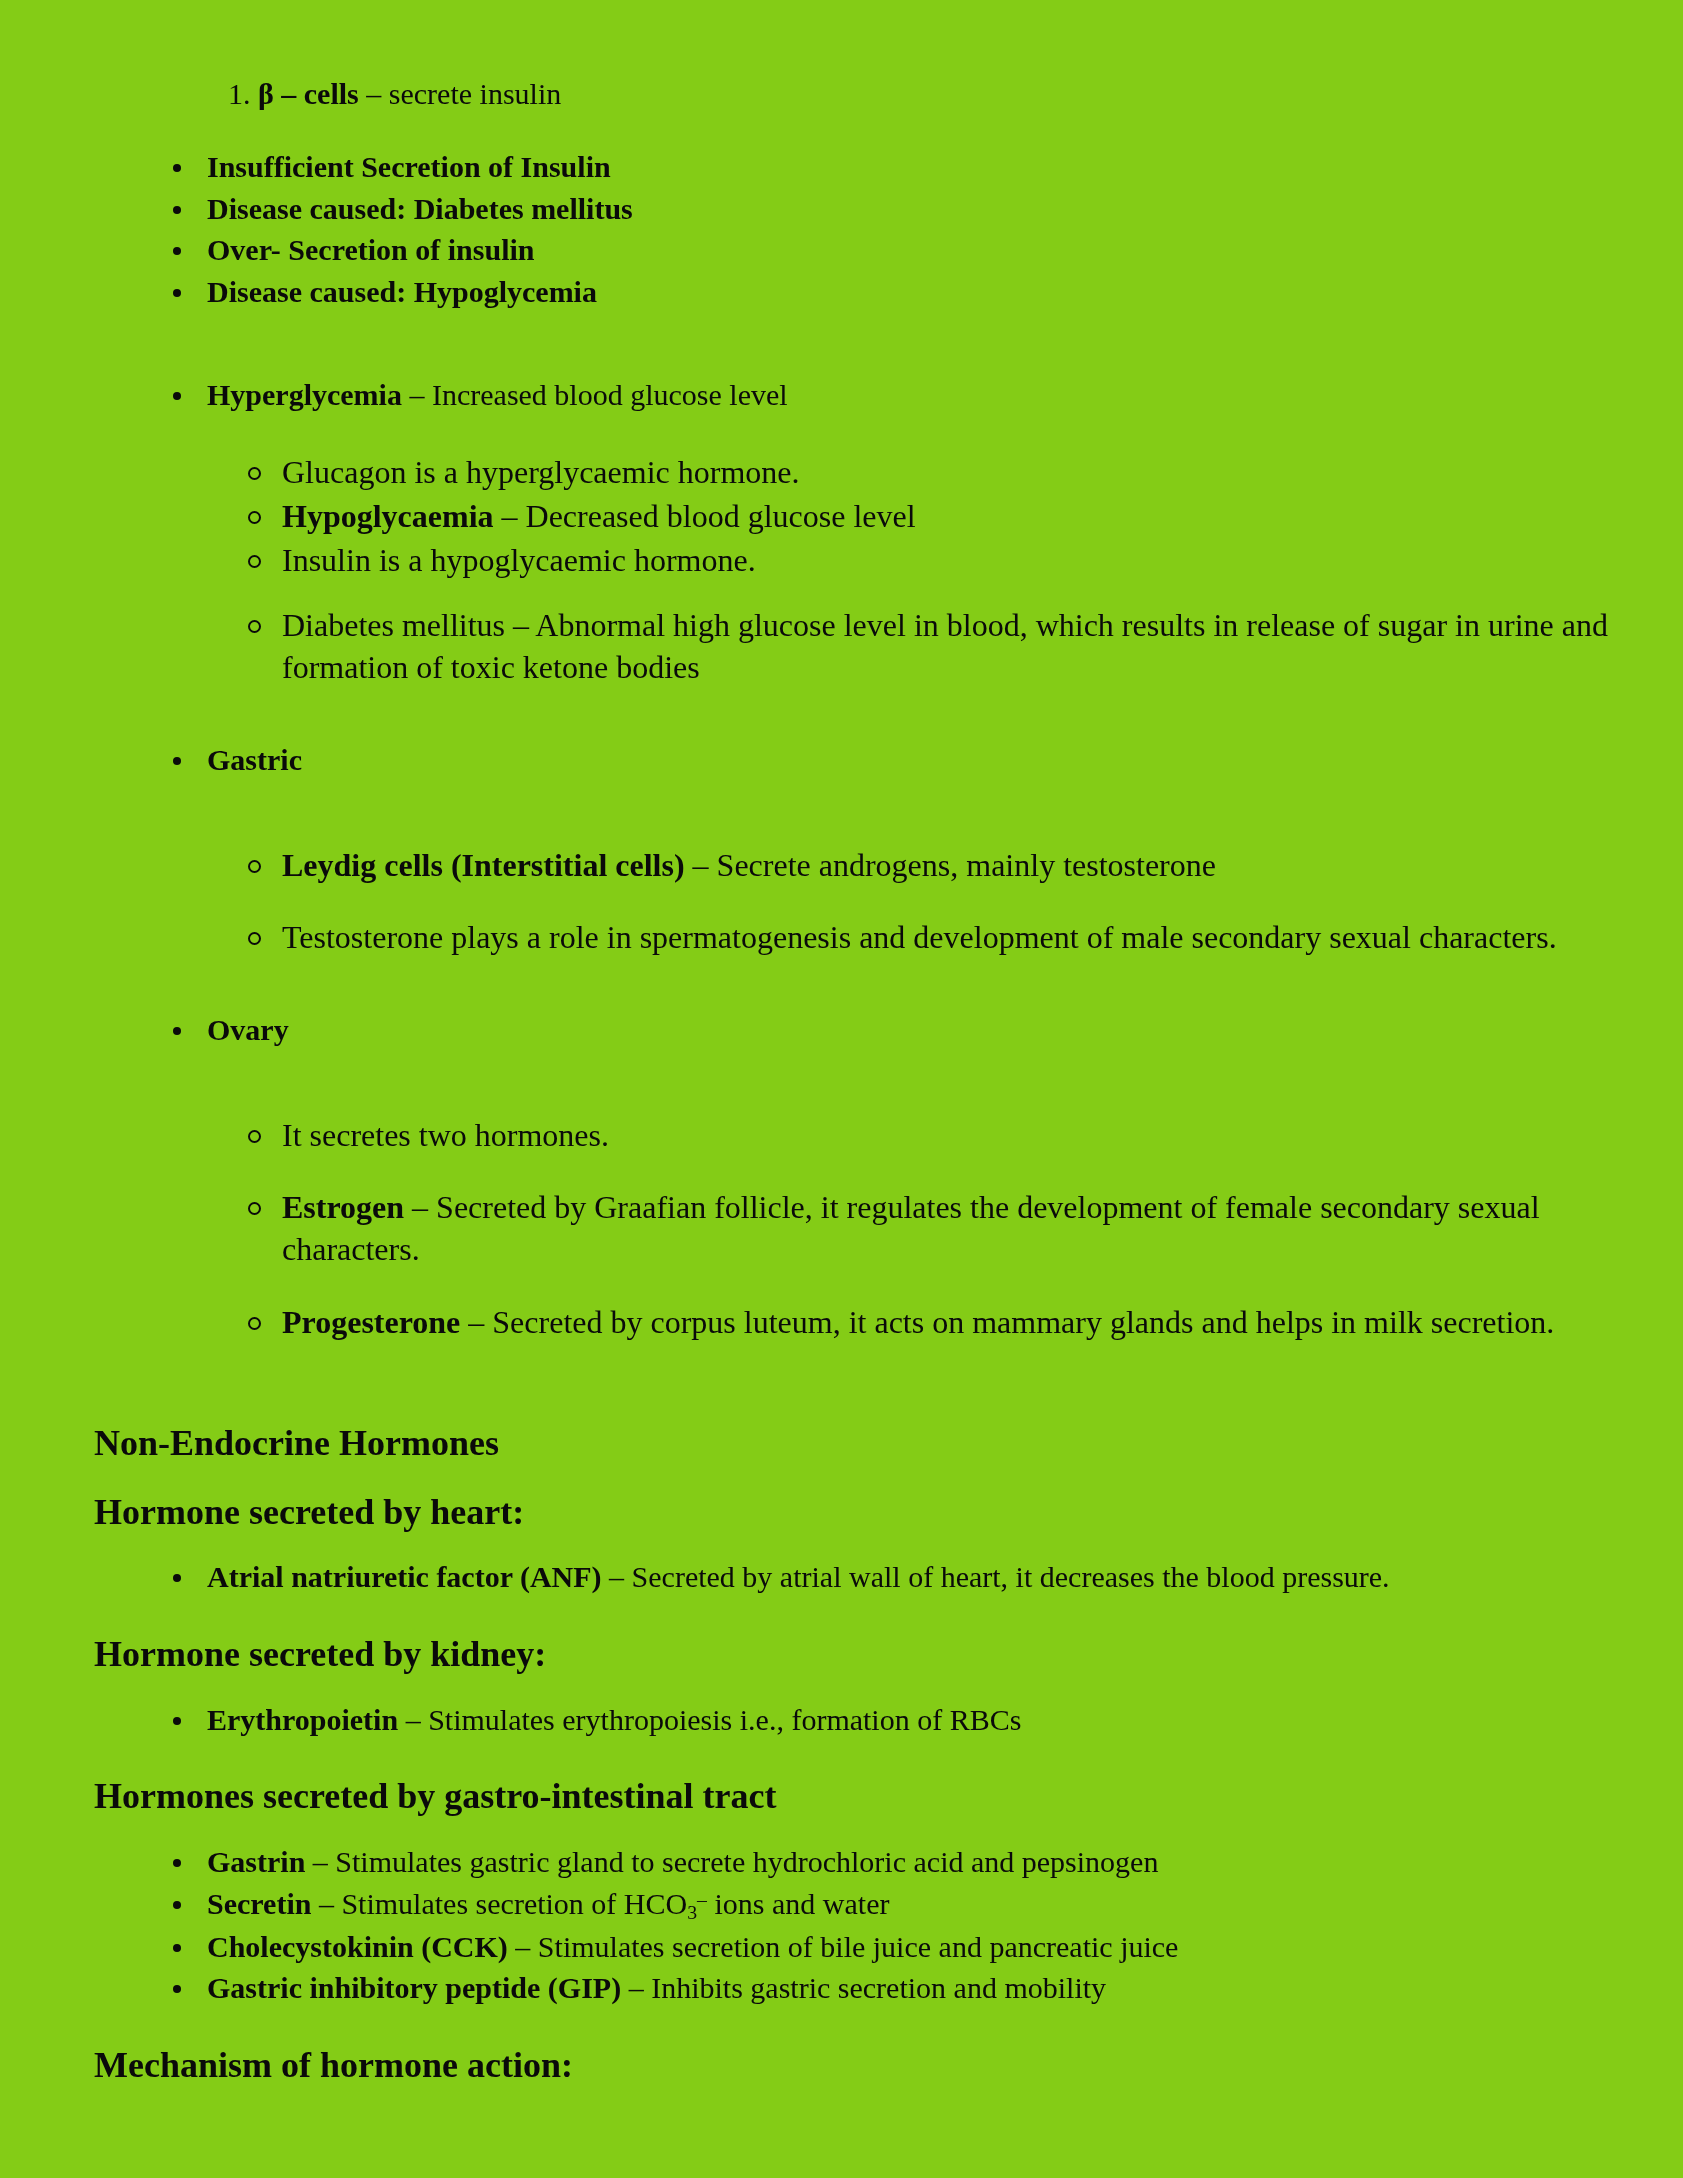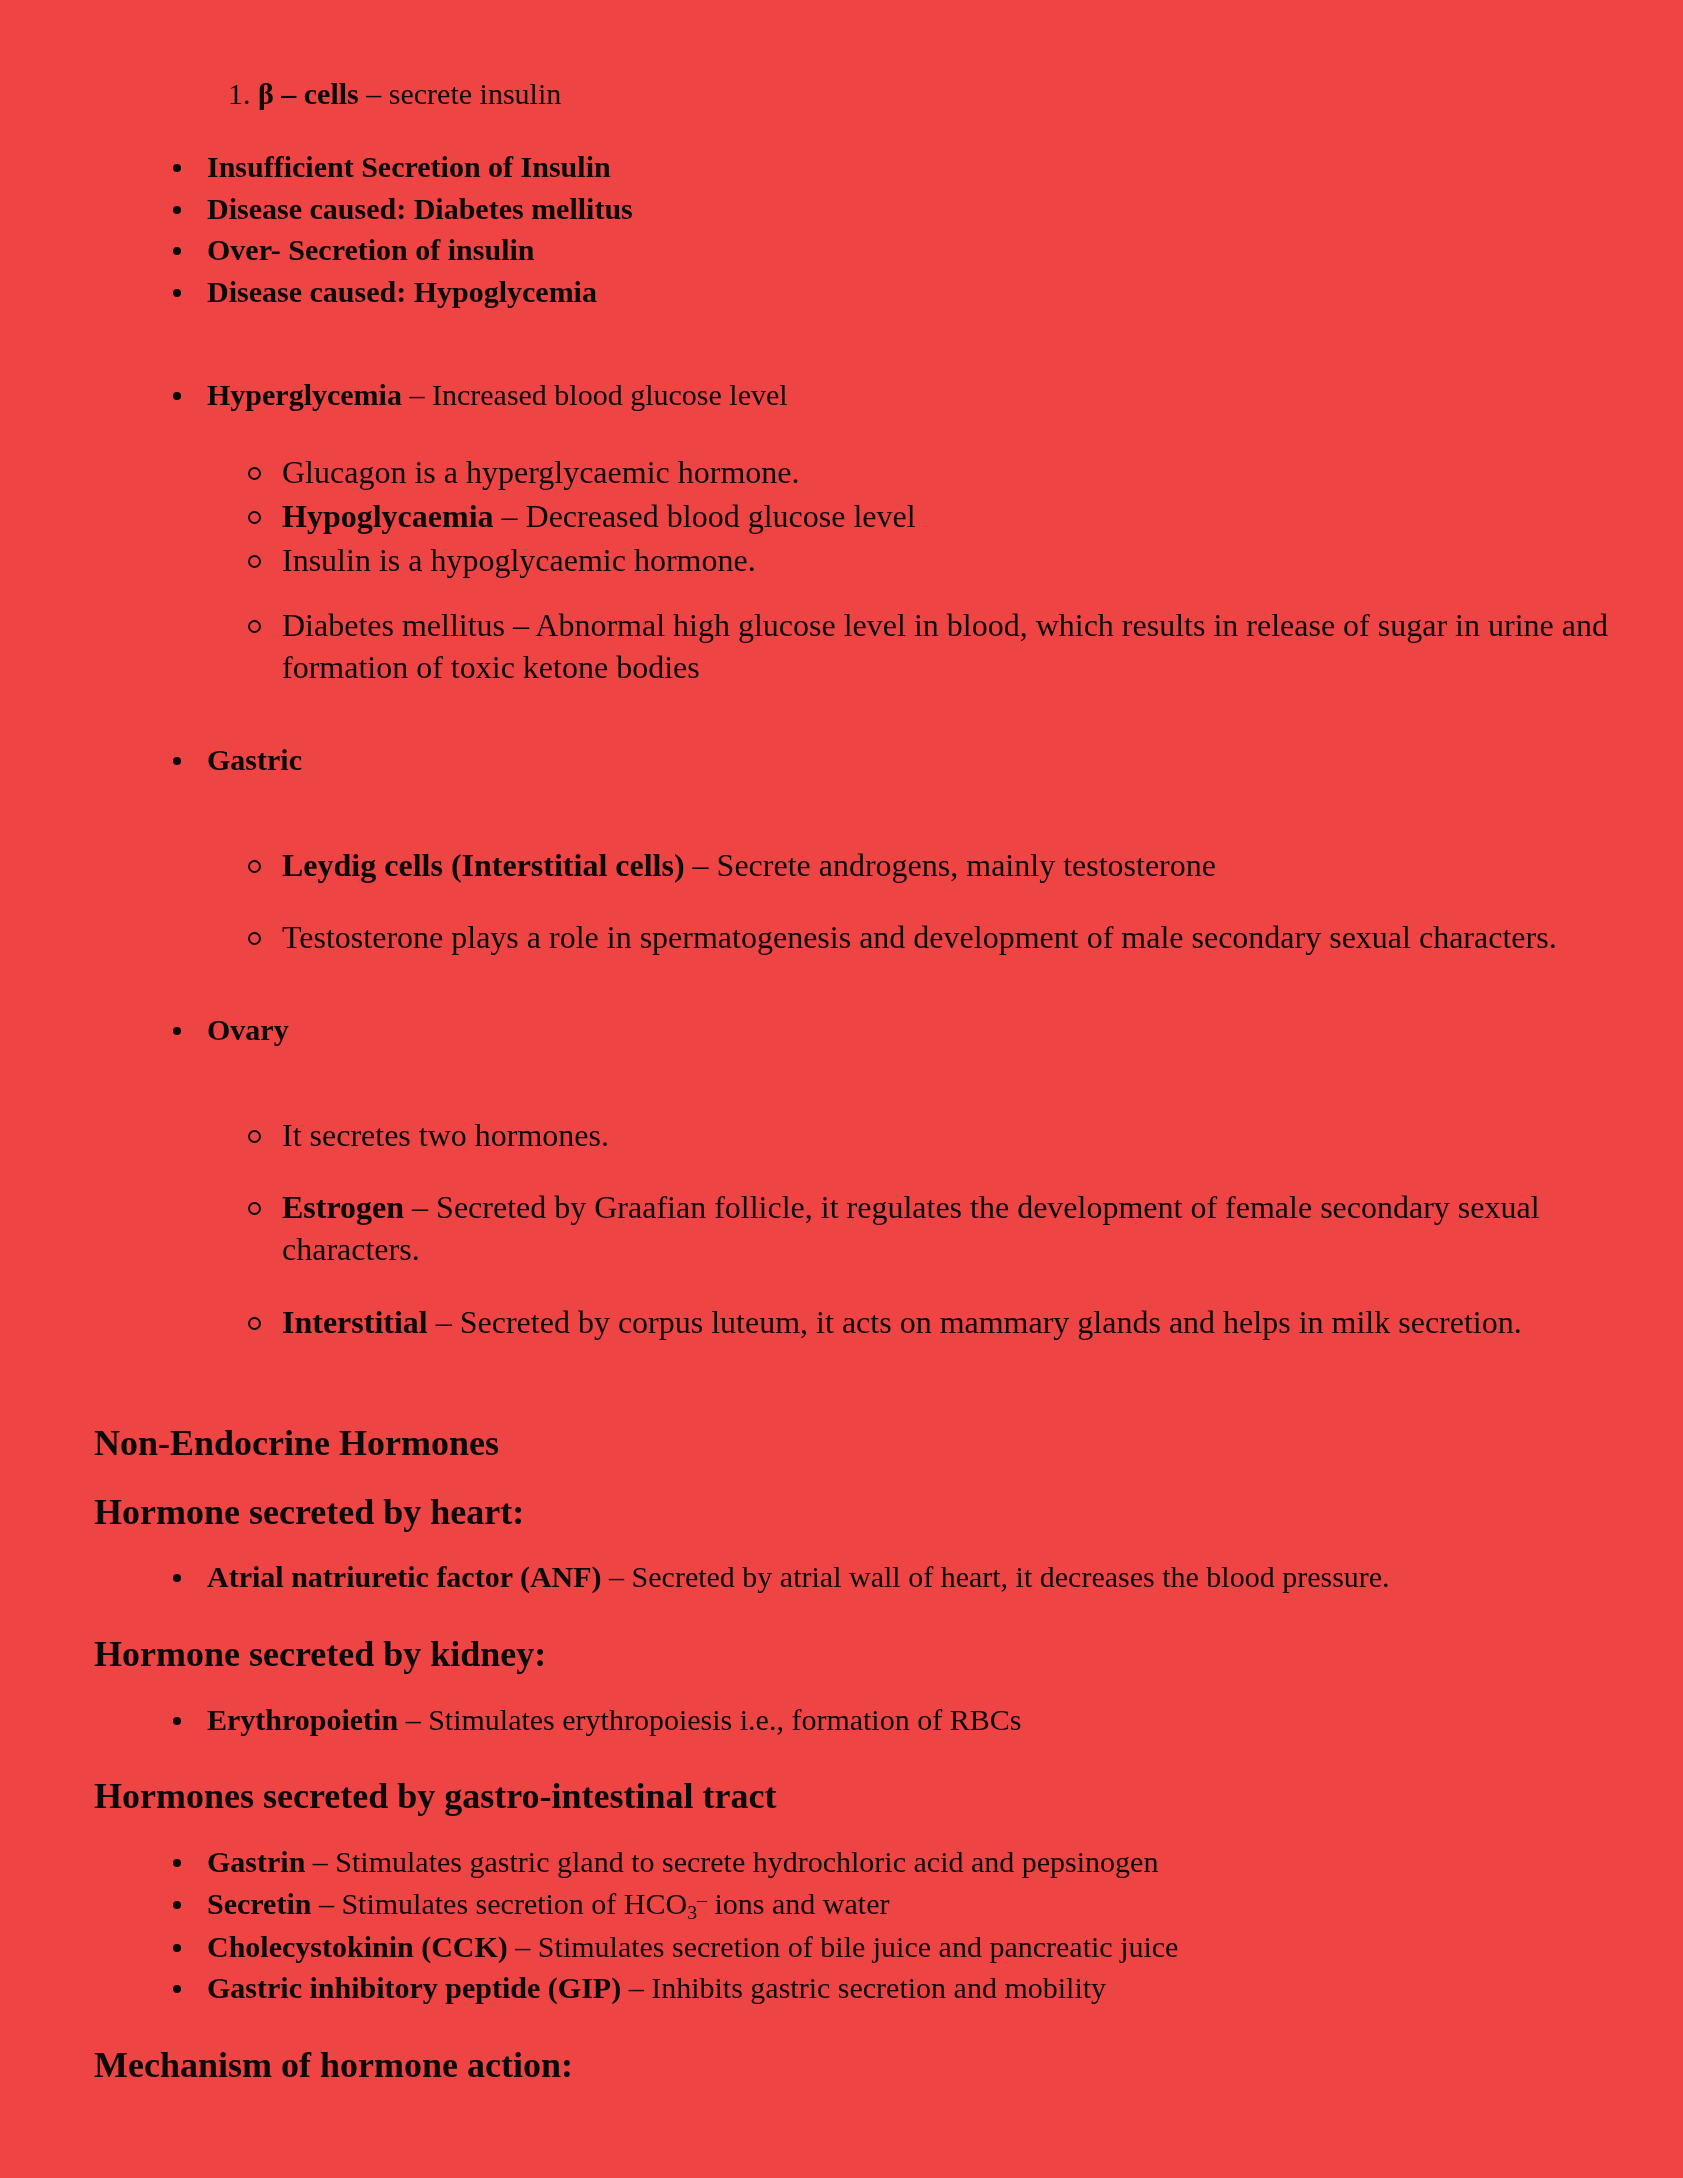--- a/index.html
+++ b/index.html
@@ -12,21 +12,21 @@
     width: 1683px;
     height: 2178px;
     font-family: "Liberation Serif", "DejaVu Serif", serif;
     color: #0a0a0a;
     -webkit-font-smoothing: none;
   }
   .page {
     position: relative;
     width: 1683px;
     height: 2178px;
-    background: #ef4444;
+    background: #84cc16;
     box-sizing: border-box;
     padding: 54px 69px 0 94px;
     overflow: hidden;
   }
   .b { font-weight: bold; }
 
   
   .numbered {
     margin: 20px 0 0 134px;
     font-size: 30px;
@@ -156,21 +156,21 @@
 
   <ul class="lvl1">
     <li class="b">Ovary</li>
   </ul>
 
   <div class="gap-md"></div>
 
   <ul class="lvl2 loose">
     <li><span>It secretes two hormones.</span></li>
     <li><span class="b">Estrogen</span><span> – Secreted by Graafian follicle, it regulates the development of female secondary sexual characters.</span></li>
-    <li><span class="b">Interstitial</span><span> – Secreted by corpus luteum, it acts on mammary glands and helps in milk secretion.</span></li>
+    <li><span class="b">Progesterone</span><span> – Secreted by corpus luteum, it acts on mammary glands and helps in milk secretion.</span></li>
   </ul>
 
   <div class="gap-xl"></div>
 
   <div class="heading">Non-Endocrine Hormones</div>
 
   <div class="gap-md"></div>
 
   <div class="heading">Hormone secreted by heart:</div>
 

